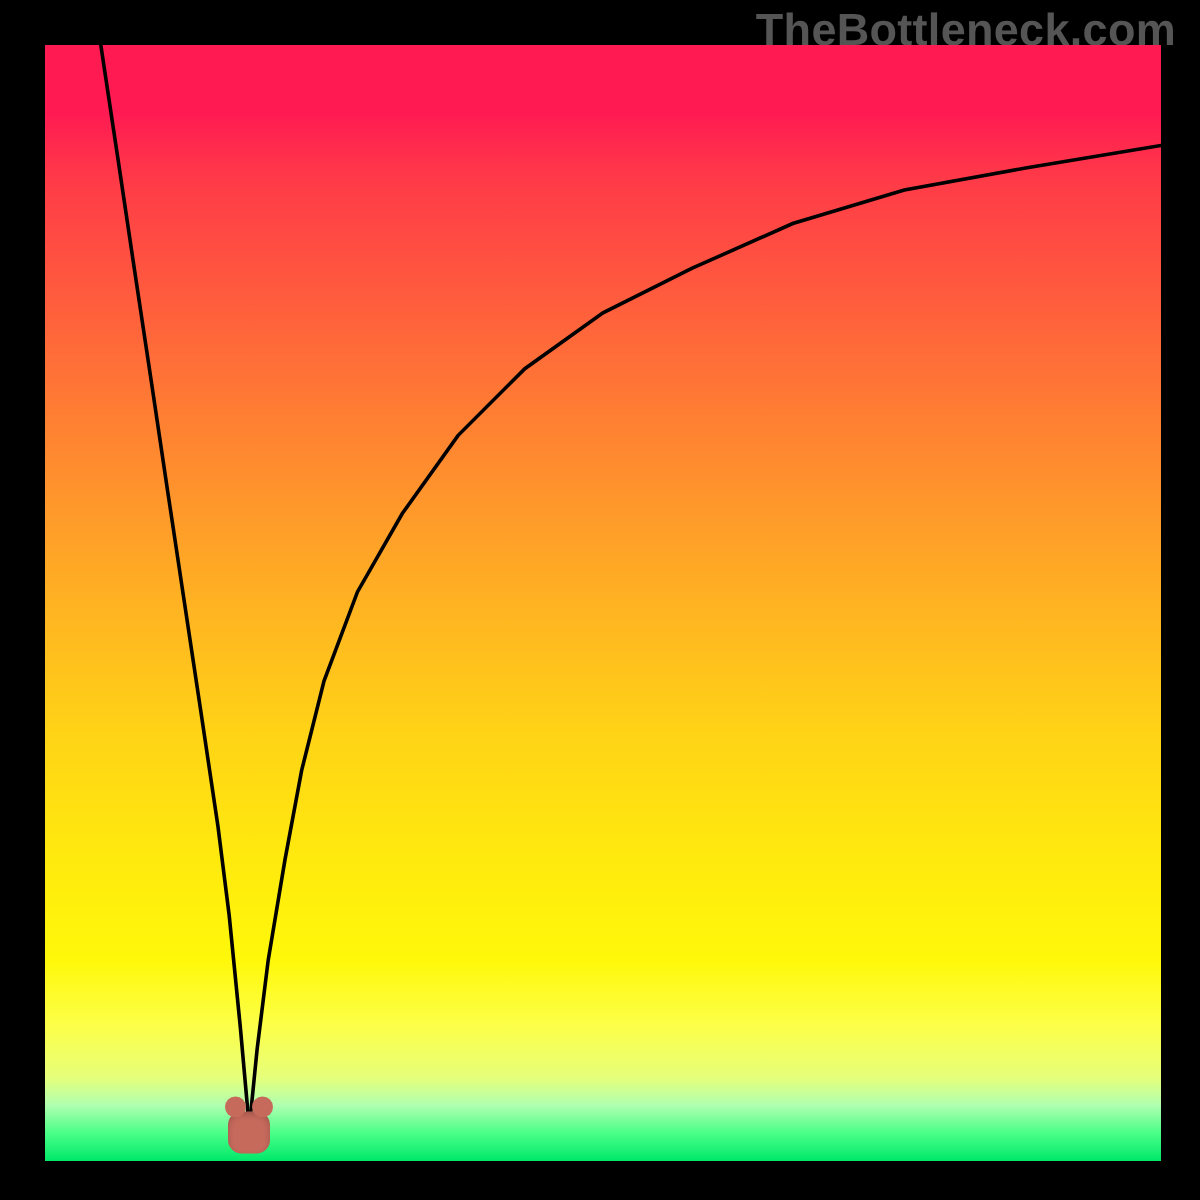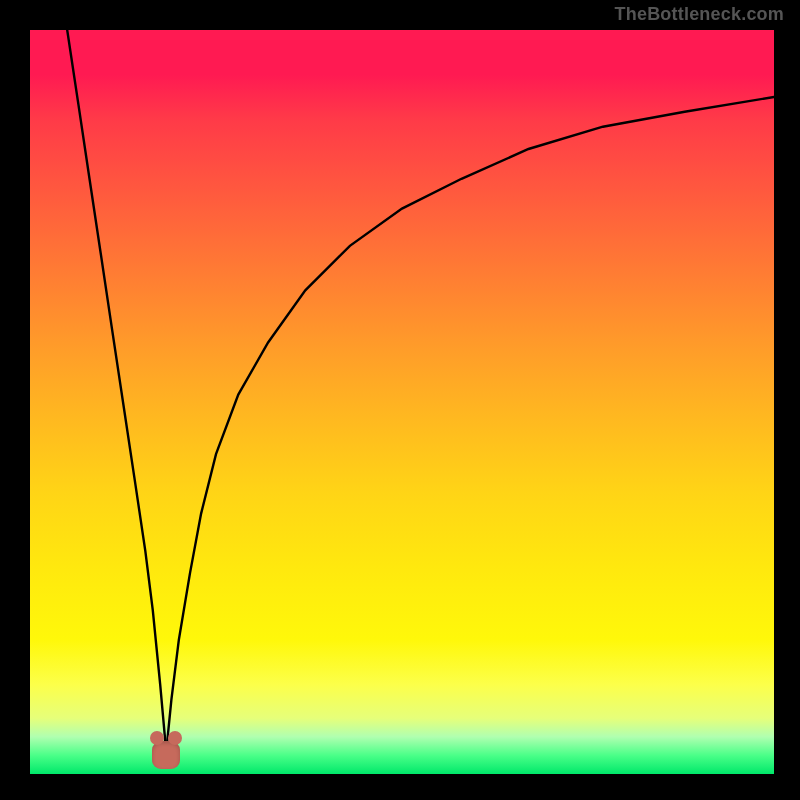--- a/index.html
+++ b/index.html
@@ -14,21 +14,21 @@
   .frame {
     position: relative;
     width: 800px;
     height: 800px;
     background: #000;
   }
   .watermark {
     position: absolute;
     top: 4px;
     right: 16px;
-    font-size: 18px;
+    font-size: 30px;
     font-weight: 600;
     color: #555;
     letter-spacing: 0.2px;
     user-select: none;
   }
   .plot-area {
     position: absolute;
     left: 30px;
     top: 30px;
     width: 744px;

